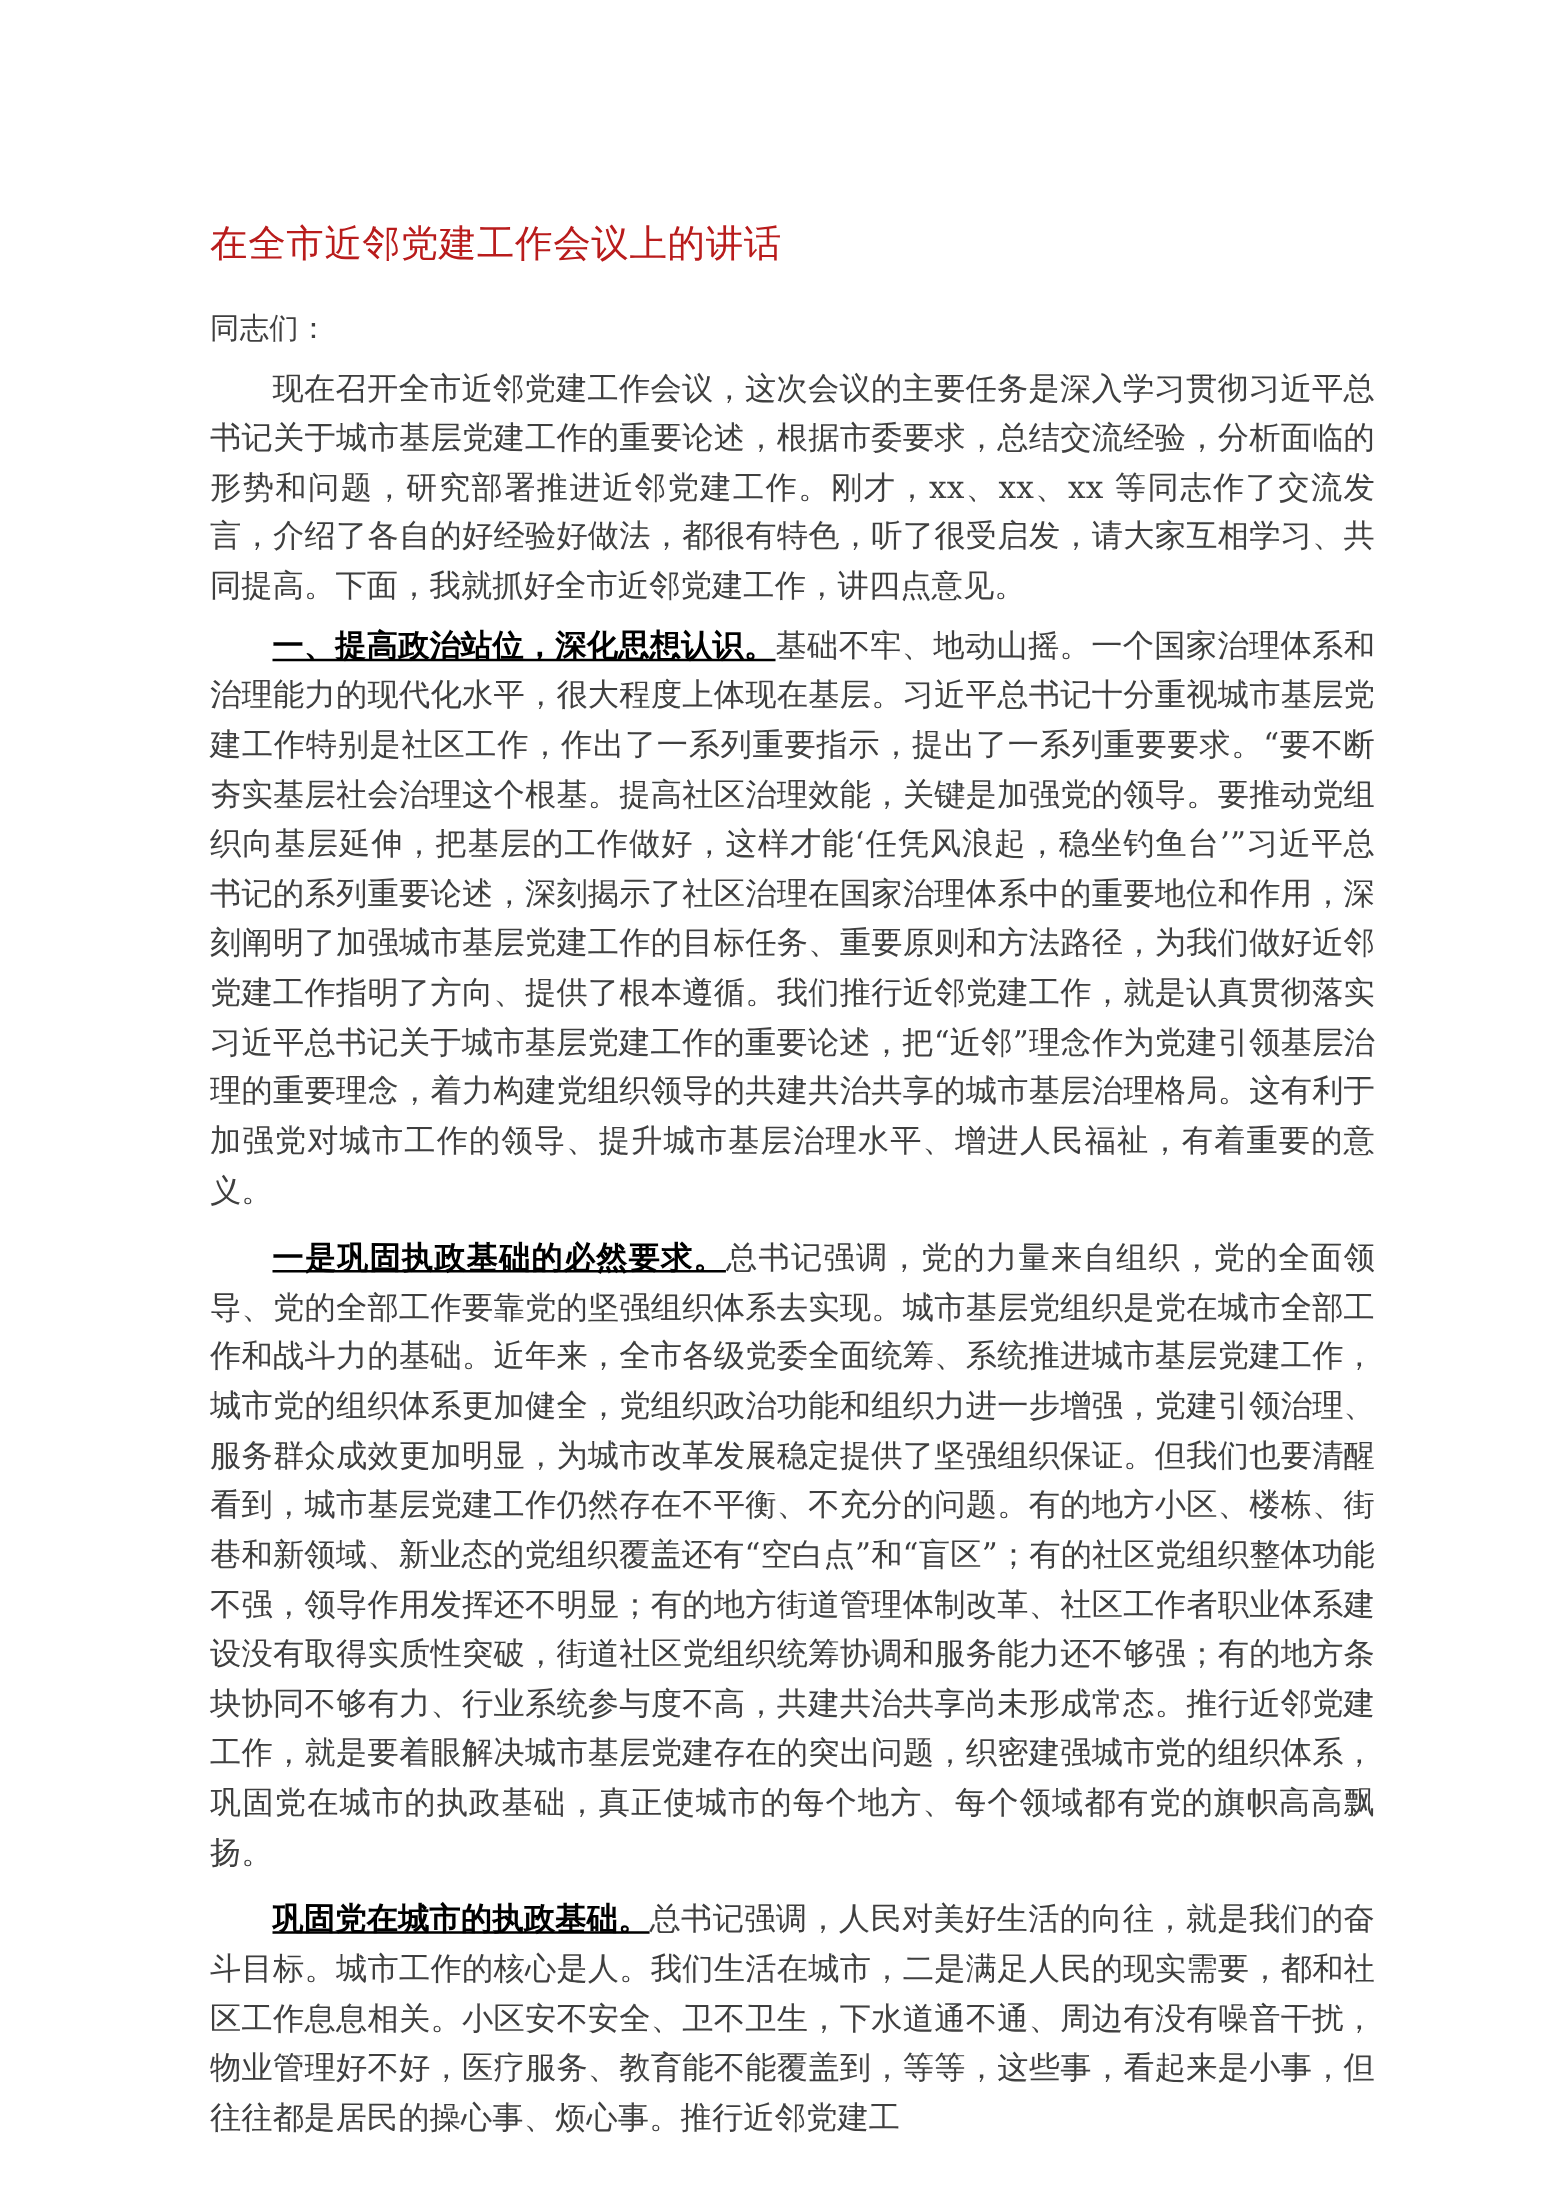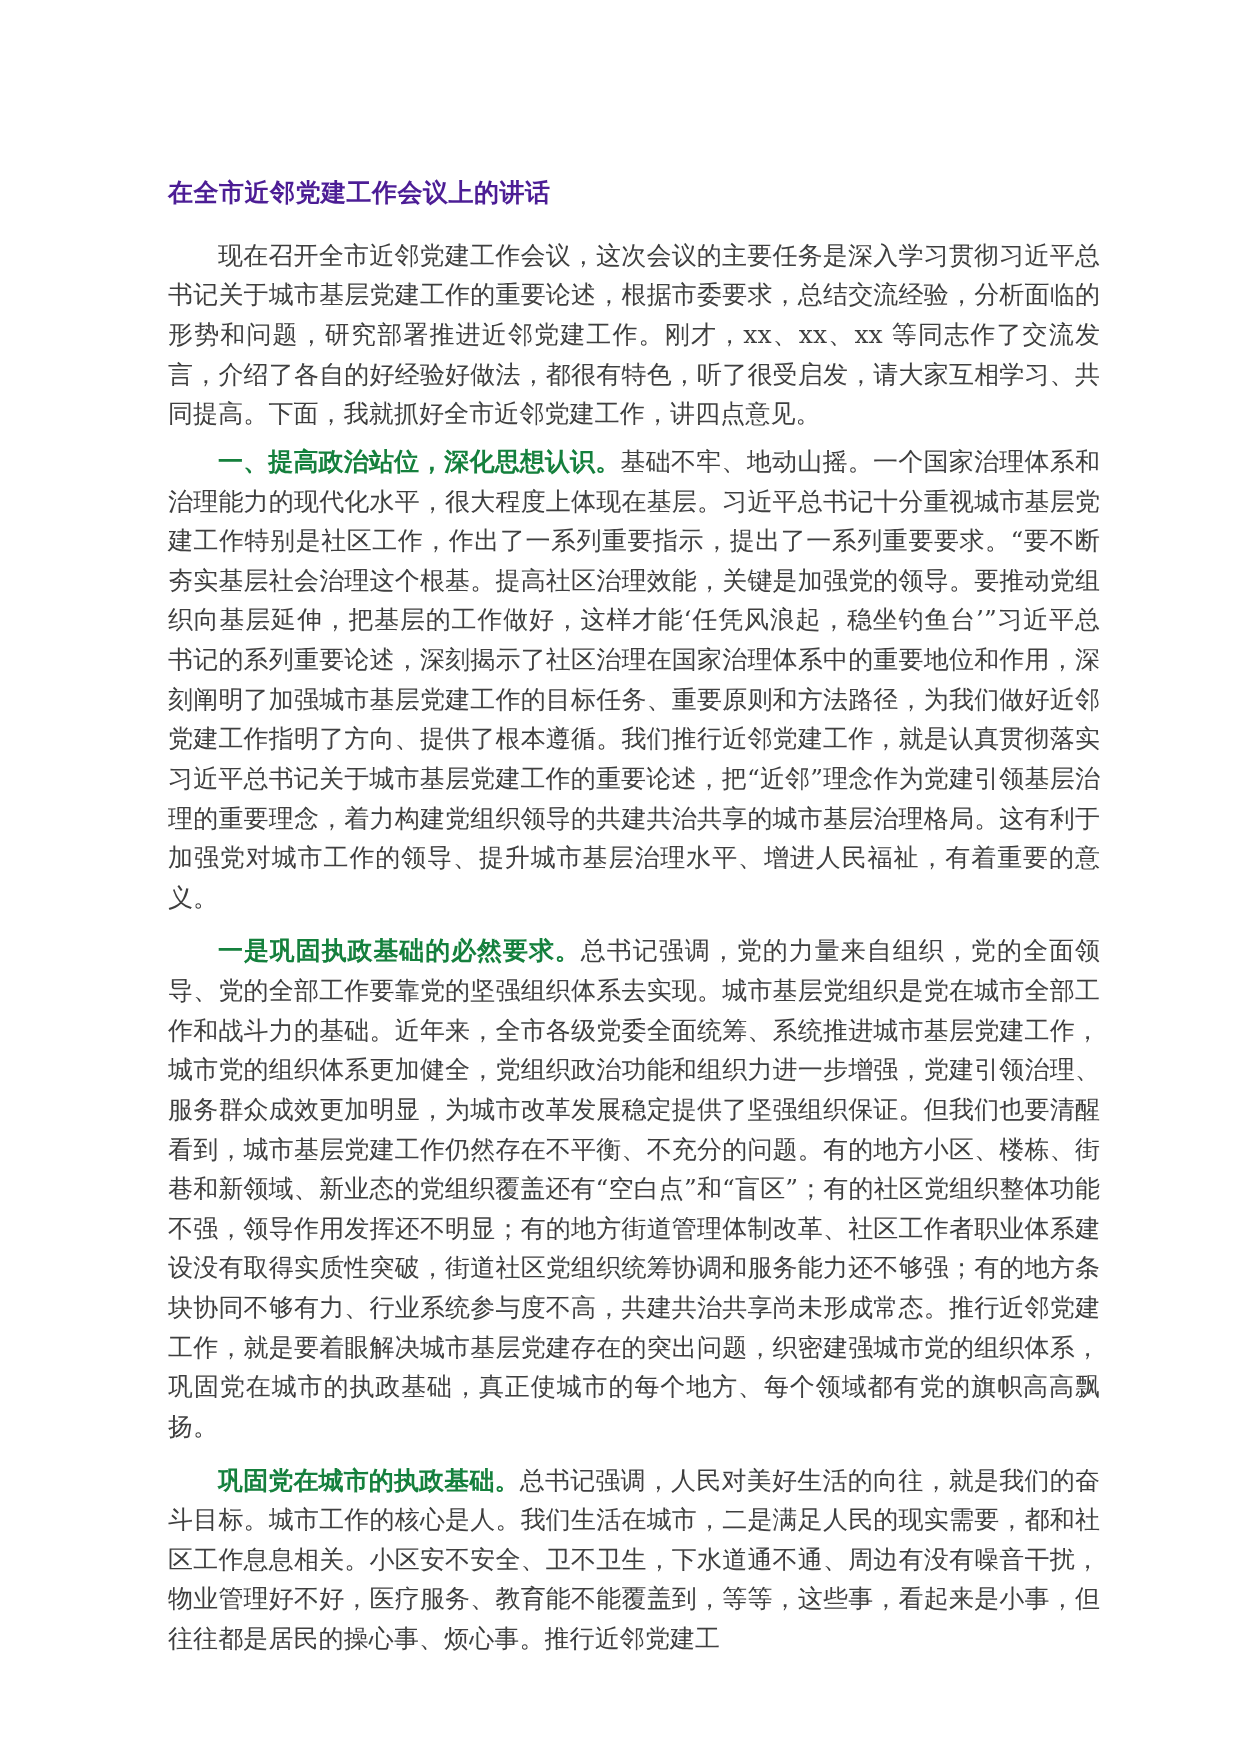--- a/index.html
+++ b/index.html
@@ -18,23 +18,23 @@
     position: relative;
     width: 1240px;
     height: 1754px;
     box-sizing: border-box;
     padding: 176px 140px 0 168px;
     background: #ffffff;
     overflow: hidden;
   }
   .doc-title {
     font-family: "DejaVu Sans", "Liberation Sans", sans-serif;
-    font-size: 25px;
-    font-weight: 700;
-    color: #4c1d95;
+    font-size: 30px;
+    font-weight: 400;
+    color: #b91c1c;
     letter-spacing: 0.5px;
     line-height: 1.35;
     margin: 0 0 26px 0;
     white-space: nowrap;
   }
   .salutation {
     font-size: 23.5px;
     line-height: 1.62;
     margin: 0 0 10px 0;
     color: #3f3f3f;
@@ -49,31 +49,33 @@
     text-justify: inter-ideograph;
     color: #3f3f3f;
     letter-spacing: 0.1px;
   }
   p.body-par.tight {
     margin-bottom: 8px;
   }
   .lead {
     font-family: "DejaVu Sans", "Liberation Sans", sans-serif;
     font-weight: 700;
-    color: #15803d;
+    color: #000000;
     letter-spacing: 0px;
+    text-decoration: underline;
   }
 </style>
 </head>
 <body>
 
 <div class="page">
 
   <h1 class="doc-title">在全市近邻党建工作会议上的讲话</h1>
 
+  <div class="salutation">同志们：</div>
 
   <p class="body-par tight">
     <span class="lead"></span><span>现在召开全市近邻党建工作会议，这次会议的主要任务是深入学习贯彻习近平总书记关于城市基层党建工作的重要论述，根据市委要求，总结交流经验，分析面临的形势和问题，研究部署推进近邻党建工作。刚才，xx、xx、xx 等同志作了交流发言，介绍了各自的好经验好做法，都很有特色，听了很受启发，请大家互相学习、共同提高。下面，我就抓好全市近邻党建工作，讲四点意见。</span>
   </p>
 
   <p class="body-par">
     <span class="lead">一、提高政治站位，深化思想认识。</span><span>基础不牢、地动山摇。一个国家治理体系和治理能力的现代化水平，很大程度上体现在基层。习近平总书记十分重视城市基层党建工作特别是社区工作，作出了一系列重要指示，提出了一系列重要要求。“要不断夯实基层社会治理这个根基。提高社区治理效能，关键是加强党的领导。要推动党组织向基层延伸，把基层的工作做好，这样才能‘任凭风浪起，稳坐钓鱼台’”习近平总书记的系列重要论述，深刻揭示了社区治理在国家治理体系中的重要地位和作用，深刻阐明了加强城市基层党建工作的目标任务、重要原则和方法路径，为我们做好近邻党建工作指明了方向、提供了根本遵循。我们推行近邻党建工作，就是认真贯彻落实习近平总书记关于城市基层党建工作的重要论述，把“近邻”理念作为党建引领基层治理的重要理念，着力构建党组织领导的共建共治共享的城市基层治理格局。这有利于加强党对城市工作的领导、提升城市基层治理水平、增进人民福祉，有着重要的意义。</span>
   </p>
 
   <p class="body-par">

